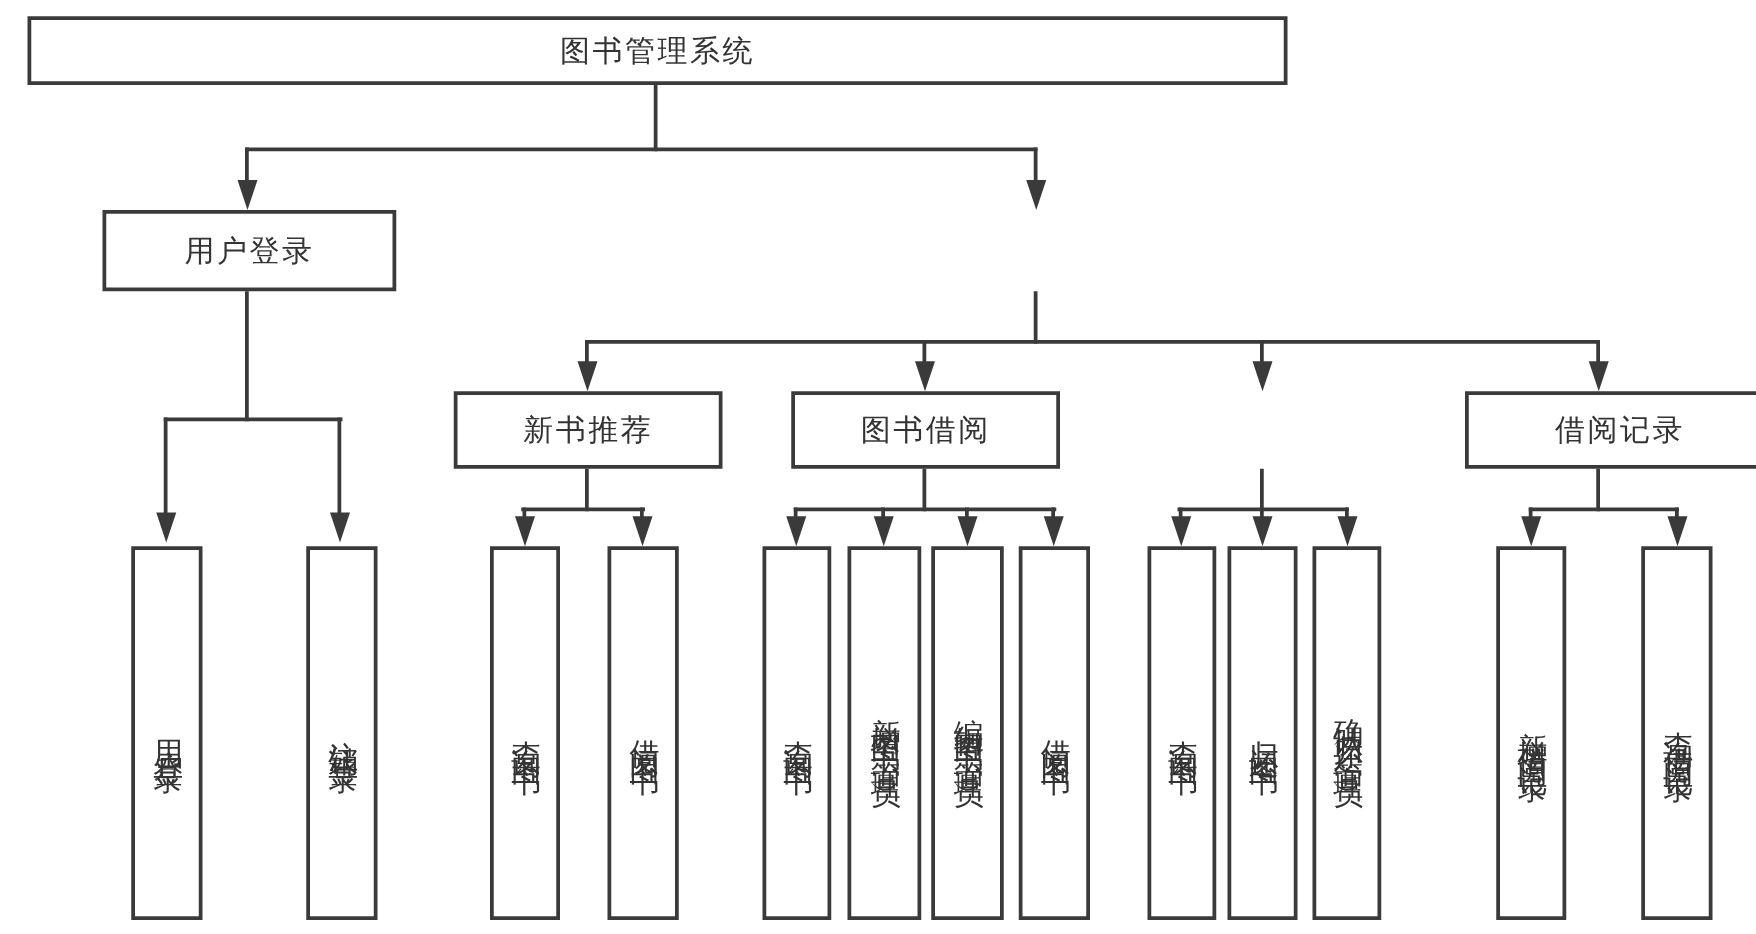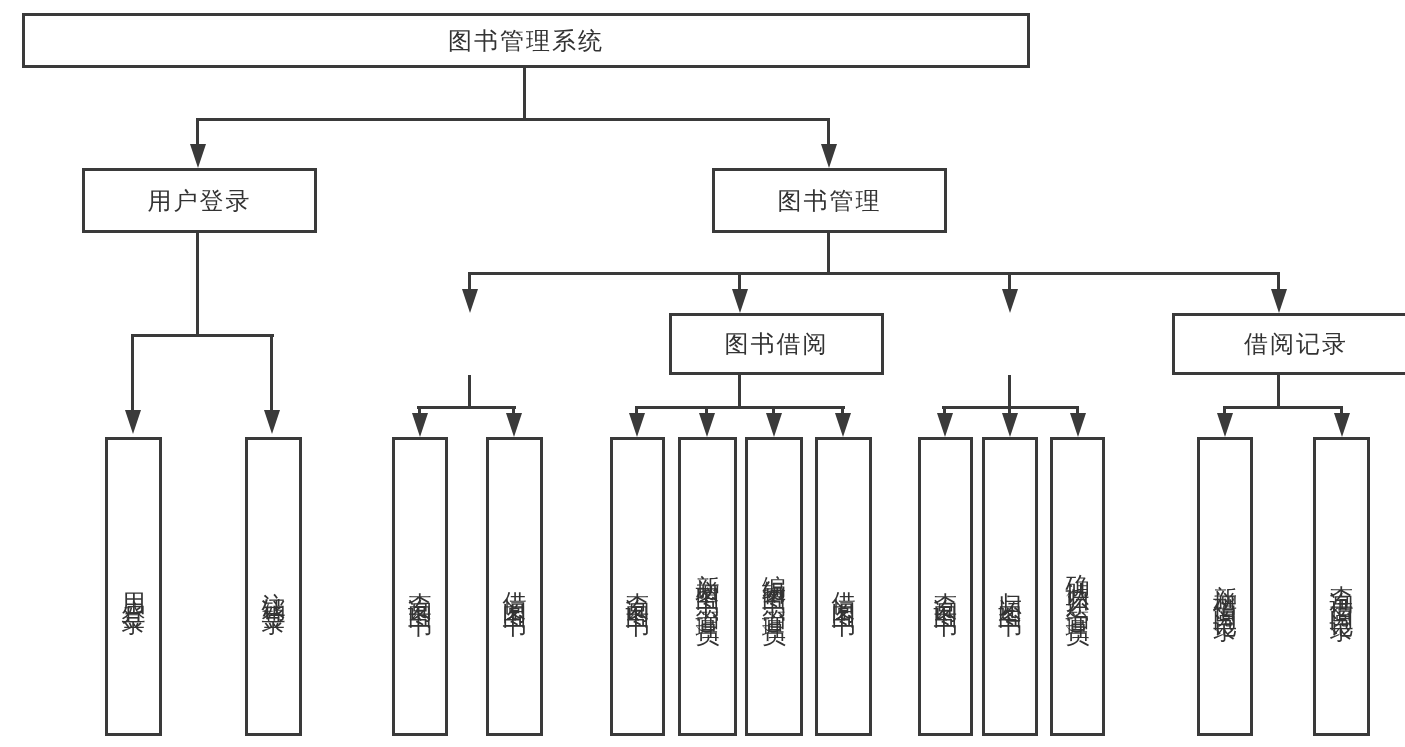--- a/index.html
+++ b/index.html
@@ -79,41 +79,41 @@
   <div class="hbox" style="left:22px; top:13px; width:1008px; height:55px;">图书管理系统</div>
 
   <div class="line" style="left:523px; top:68px; width:3px; height:53px;"></div>
   <div class="line" style="left:196px; top:118px; width:634px; height:3px;"></div>
   <div class="line" style="left:196px; top:118px; width:3px; height:30px;"></div>
   <div class="arrow" style="left:190px; top:144px;"></div>
   <div class="line" style="left:827px; top:118px; width:3px; height:30px;"></div>
   <div class="arrow" style="left:821px; top:144px;"></div>
 
   <div class="hbox" style="left:82px; top:168px; width:235px; height:65px;">用户登录</div>
-  <div class="hbox" style="left:712px; top:168px; width:235px; height:65px;">图书管理</div>
 
   <div class="line" style="left:196px; top:233px; width:3px; height:104px;"></div>
   <div class="line" style="left:131px; top:334px; width:143px; height:3px;"></div>
   <div class="line" style="left:131px; top:334px; width:3px; height:80px;"></div>
   <div class="arrow" style="left:125px; top:410px;"></div>
   <div class="line" style="left:270px; top:334px; width:3px; height:80px;"></div>
   <div class="arrow" style="left:264px; top:410px;"></div>
 
   <div class="line" style="left:827px; top:233px; width:3px; height:42px;"></div>
   <div class="line" style="left:468px; top:272px; width:812px; height:3px;"></div>
   <div class="line" style="left:468px; top:272px; width:3px; height:20px;"></div>
   <div class="arrow" style="left:462px; top:289px;"></div>
   <div class="line" style="left:738px; top:272px; width:3px; height:20px;"></div>
   <div class="arrow" style="left:732px; top:289px;"></div>
   <div class="line" style="left:1008px; top:272px; width:3px; height:20px;"></div>
   <div class="arrow" style="left:1002px; top:289px;"></div>
   <div class="line" style="left:1277px; top:272px; width:3px; height:20px;"></div>
   <div class="arrow" style="left:1271px; top:289px;"></div>
 
-  <div class="hbox" style="left:633px; top:313px; width:215px; height:62px;margin-left:36px;">图书借阅</div>
+  <div class="hbox" style="left:363px; top:313px; width:215px; height:62px;">新书推荐</div>
+  <div class="hbox" style="left:633px; top:313px; width:215px; height:62px;">图书借阅</div>
   <div class="hbox" style="left:1172px; top:313px; width:248px; height:62px;">借阅记录</div>
 
   <div class="line" style="left:468px; top:375px; width:3px; height:34px;"></div>
   <div class="line" style="left:417px; top:406px; width:99px; height:3px;"></div>
   <div class="line" style="left:418px; top:406px; width:3px; height:10px;"></div>
   <div class="arrow" style="left:412px; top:413px;"></div>
   <div class="line" style="left:512px; top:406px; width:3px; height:10px;"></div>
   <div class="arrow" style="left:506px; top:413px;"></div>
 
   <div class="line" style="left:738px; top:375px; width:3px; height:34px;"></div>

